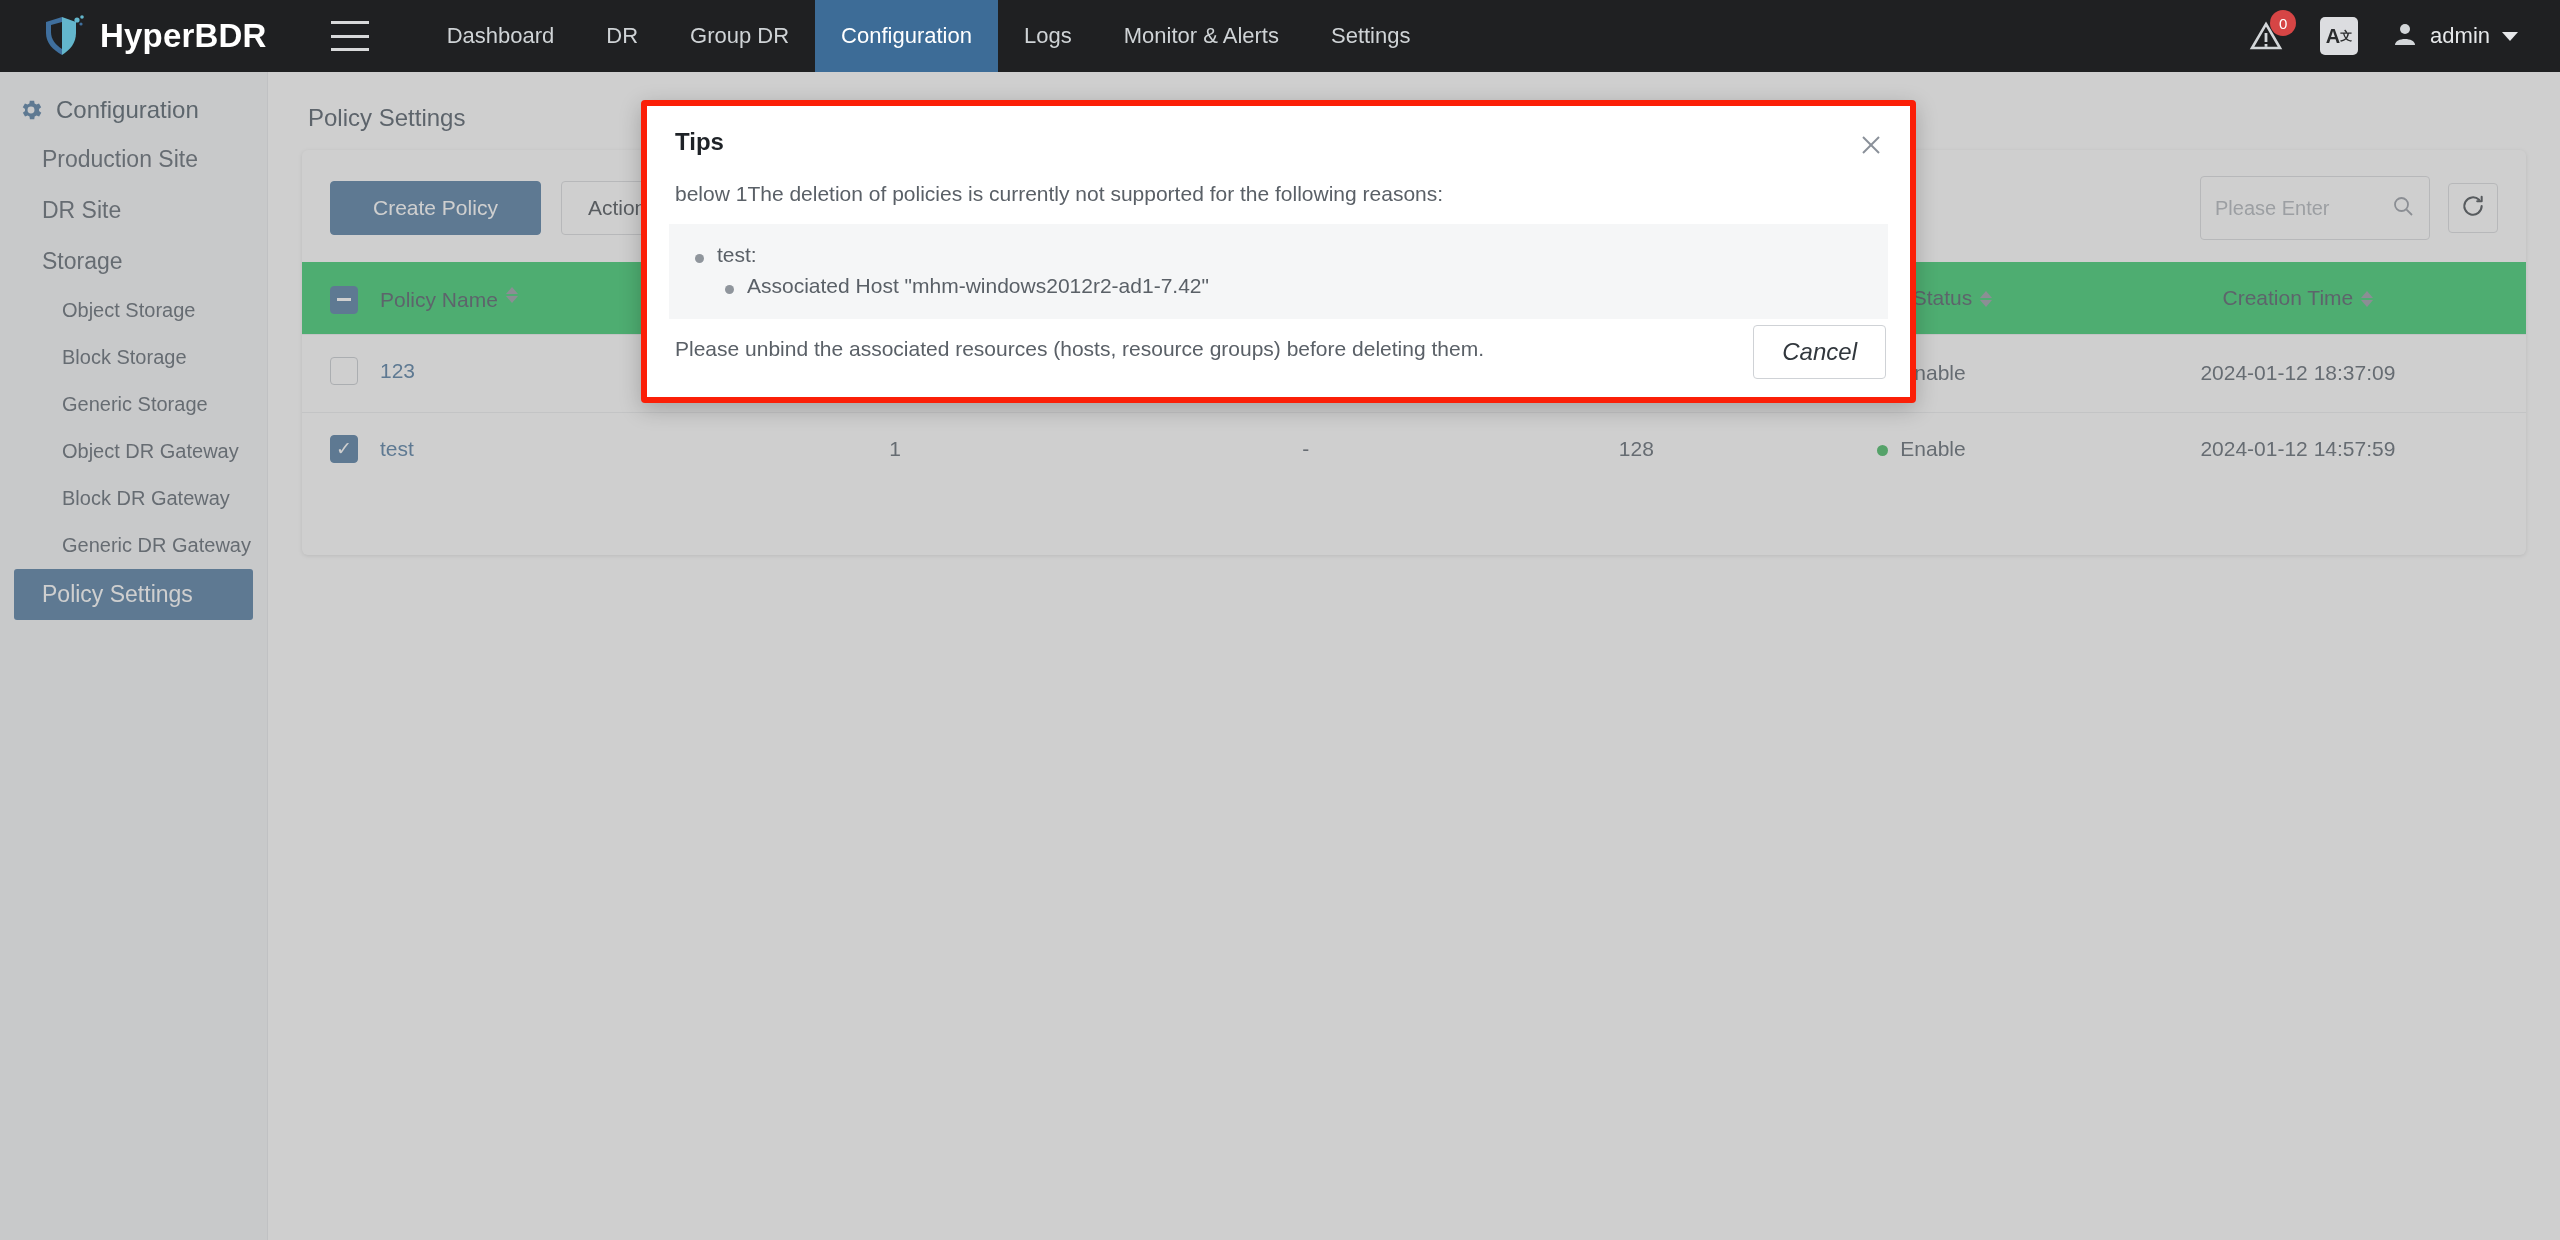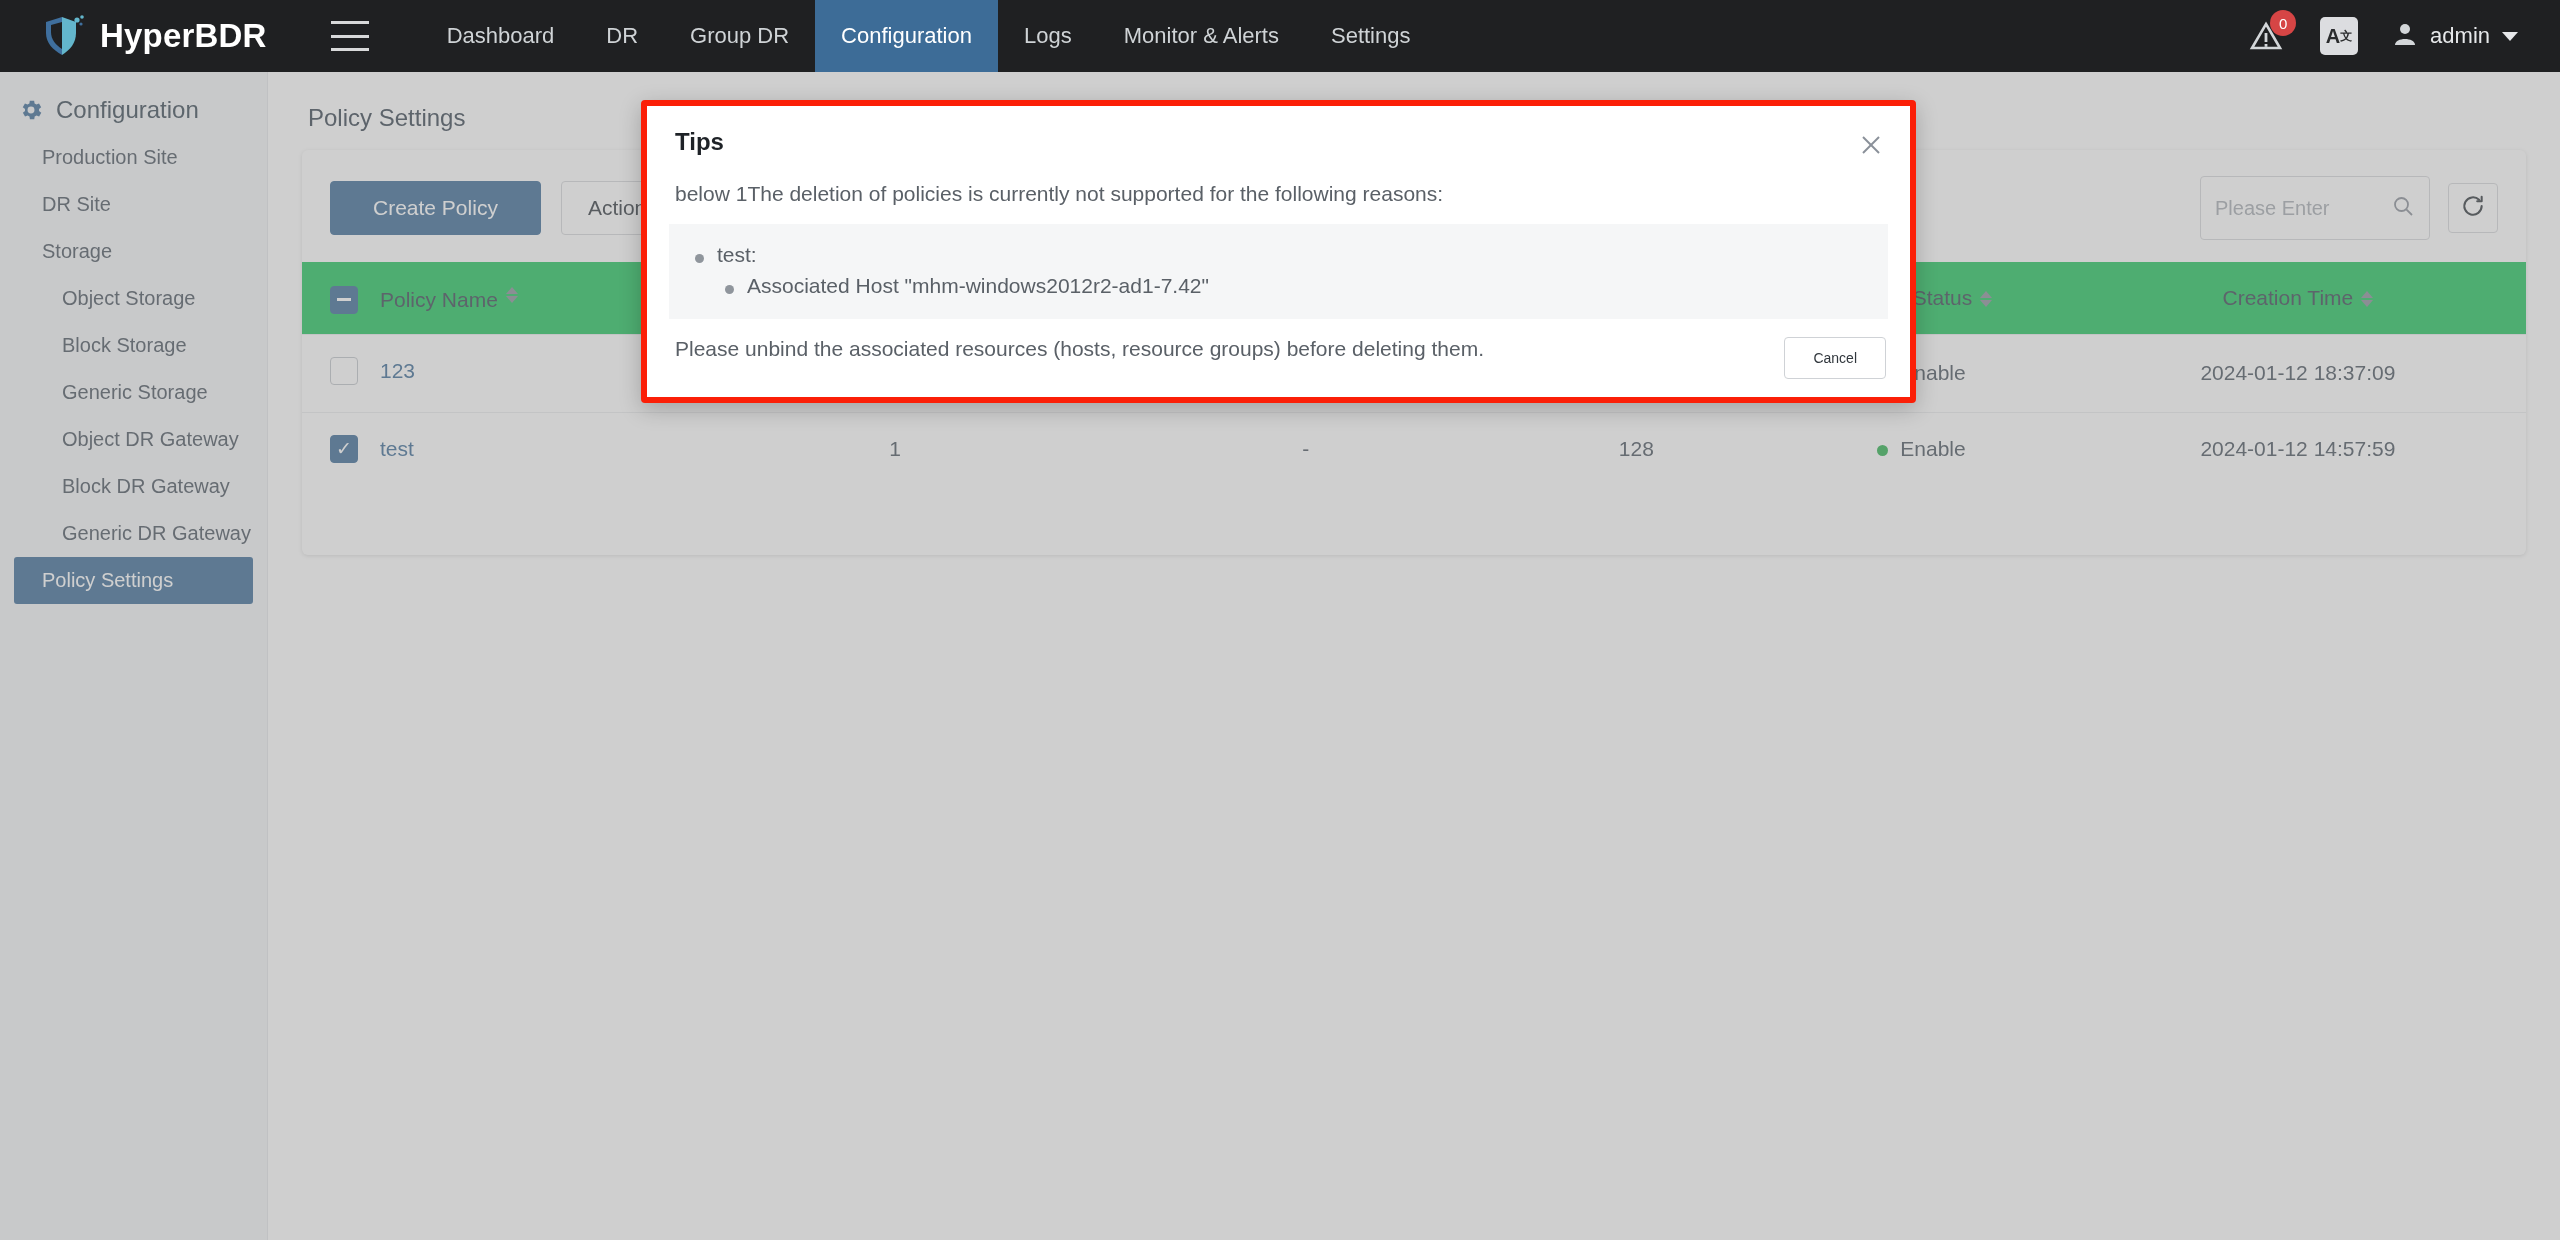--- a/index.html
+++ b/index.html
@@ -67,21 +67,21 @@
   #sidebar {
     position: absolute; left: 0; top: 0; width: 268px; height: 1168px;
     background: #f3f4f6; border-right: 1px solid #e6e7ea;
   }
   .side-title {
     display: flex; align-items: center; gap: 12px;
     padding: 24px 0 10px 18px; font-size: 24px; color: #3b4a56;
   }
   .gear-ic { width: 26px; height: 26px; color:#3d6c97; }
   .side-link {
-    font-size: 20px; color: #4b5560; padding: 12px 0 12px 42px; cursor: pointer;
+    font-size: 23px; color: #4b5560; padding: 12px 0 12px 42px; cursor: pointer;
   }
   .side-link.sub { padding-left: 62px; font-size: 20px; }
   .side-link.active {
     background: #3d6c97; color: #ffffff; margin: 0 14px 0 14px;
     padding-left: 28px; border-radius: 3px;
   }
 
   
   #main { position: absolute; left: 268px; top: 0; right: 0; height: 1168px; padding: 20px 34px; }
   #page-title { font-size: 24px; color: #3b4754; margin: 12px 0 18px 6px; }
@@ -156,22 +156,23 @@
   #modal-reasons li::before {
     content: ""; position: absolute; left: 8px; top: 11px; width: 9px; height: 9px;
     border-radius: 50%; background: #8f959c;
   }
   #modal-reasons li ul { margin-top: 7px; }
   #modal-reasons li ul li { padding-left: 30px; }
   #modal-foot-note { font-size: 21px; color: #5a6067; padding: 18px 28px 0 28px; }
   #modal-footer { position: absolute; right: 24px; bottom: 18px; }
   .btn-cancel {
     background: #ffffff; border: 1px solid #cfd2d6; border-radius: 4px;
-    padding: 12px 28px; font-size: 14px; color: #31373d; cursor: pointer;
+    padding: 12px 28px; font-size: 24px; color: #31373d; cursor: pointer;
     font-family: "Liberation Sans", sans-serif;
+    font-style: italic;
   }
 </style>
 </head>
 <body>
 
 <div id="topbar">
   <div class="logo-wrap">
     <span class="logo-mark">
       <svg width="46" height="46" viewBox="0 0 46 46">
         <path d="M6 9 L22 4 L22 42 C13 37 6 30 6 20 Z" fill="#3f6f9e"></path>

